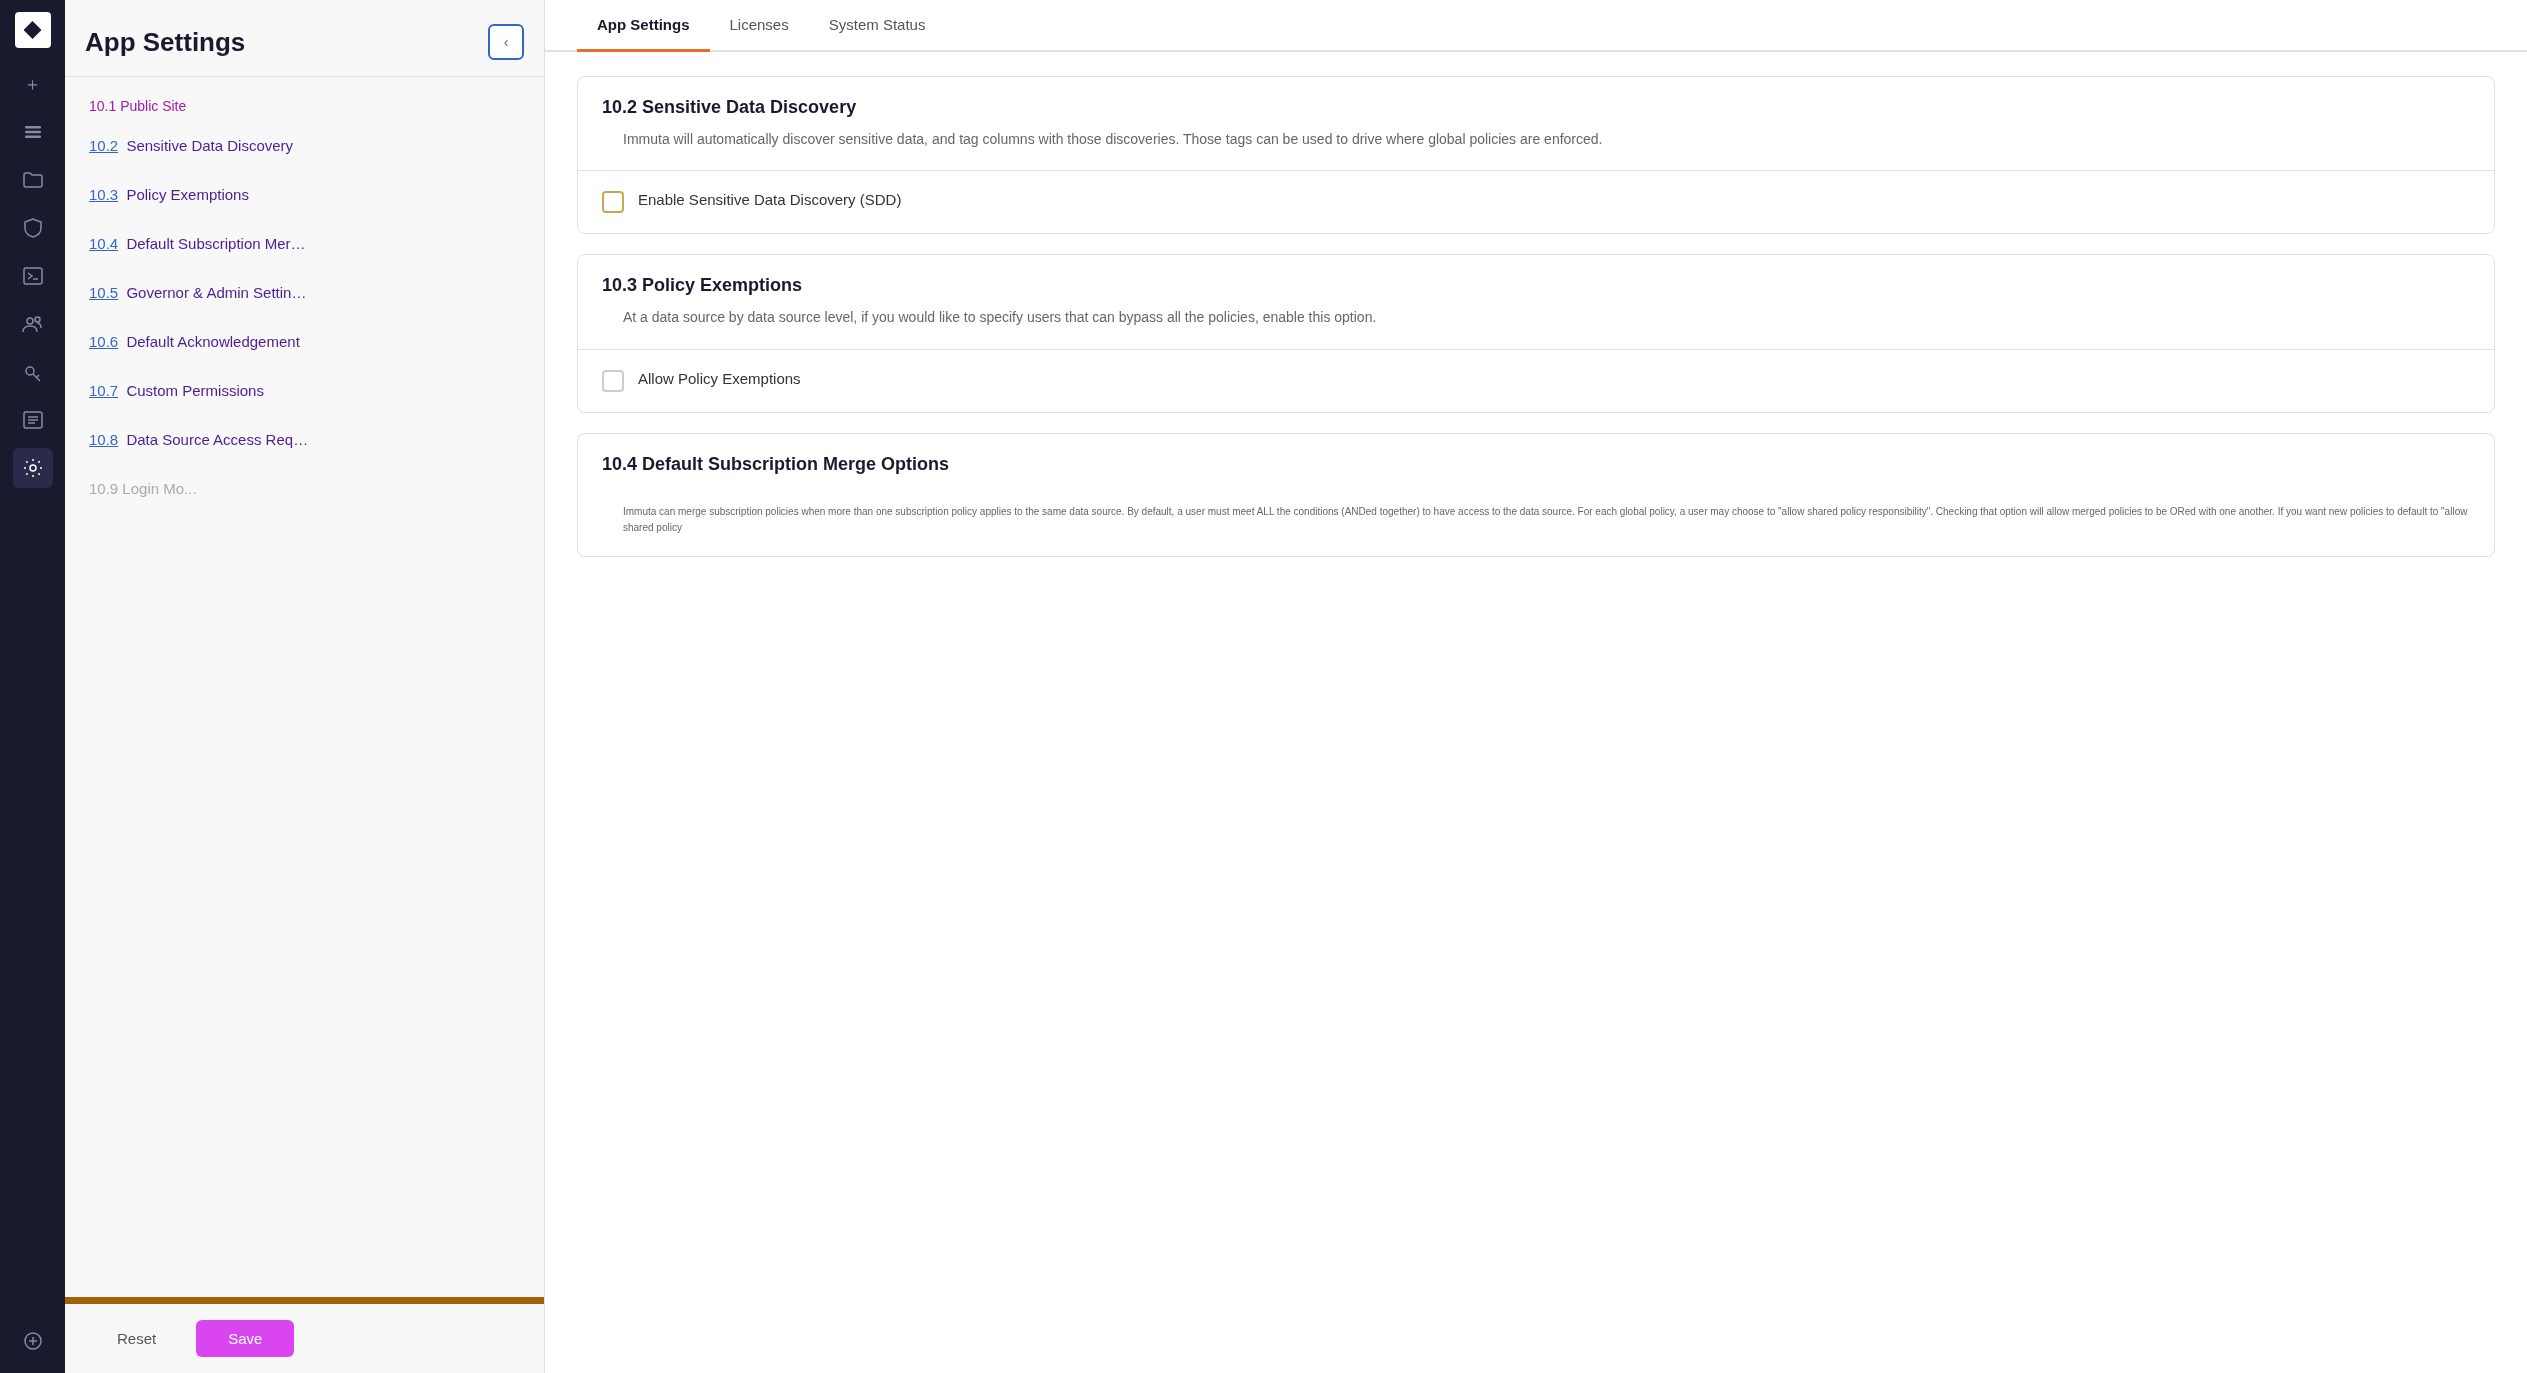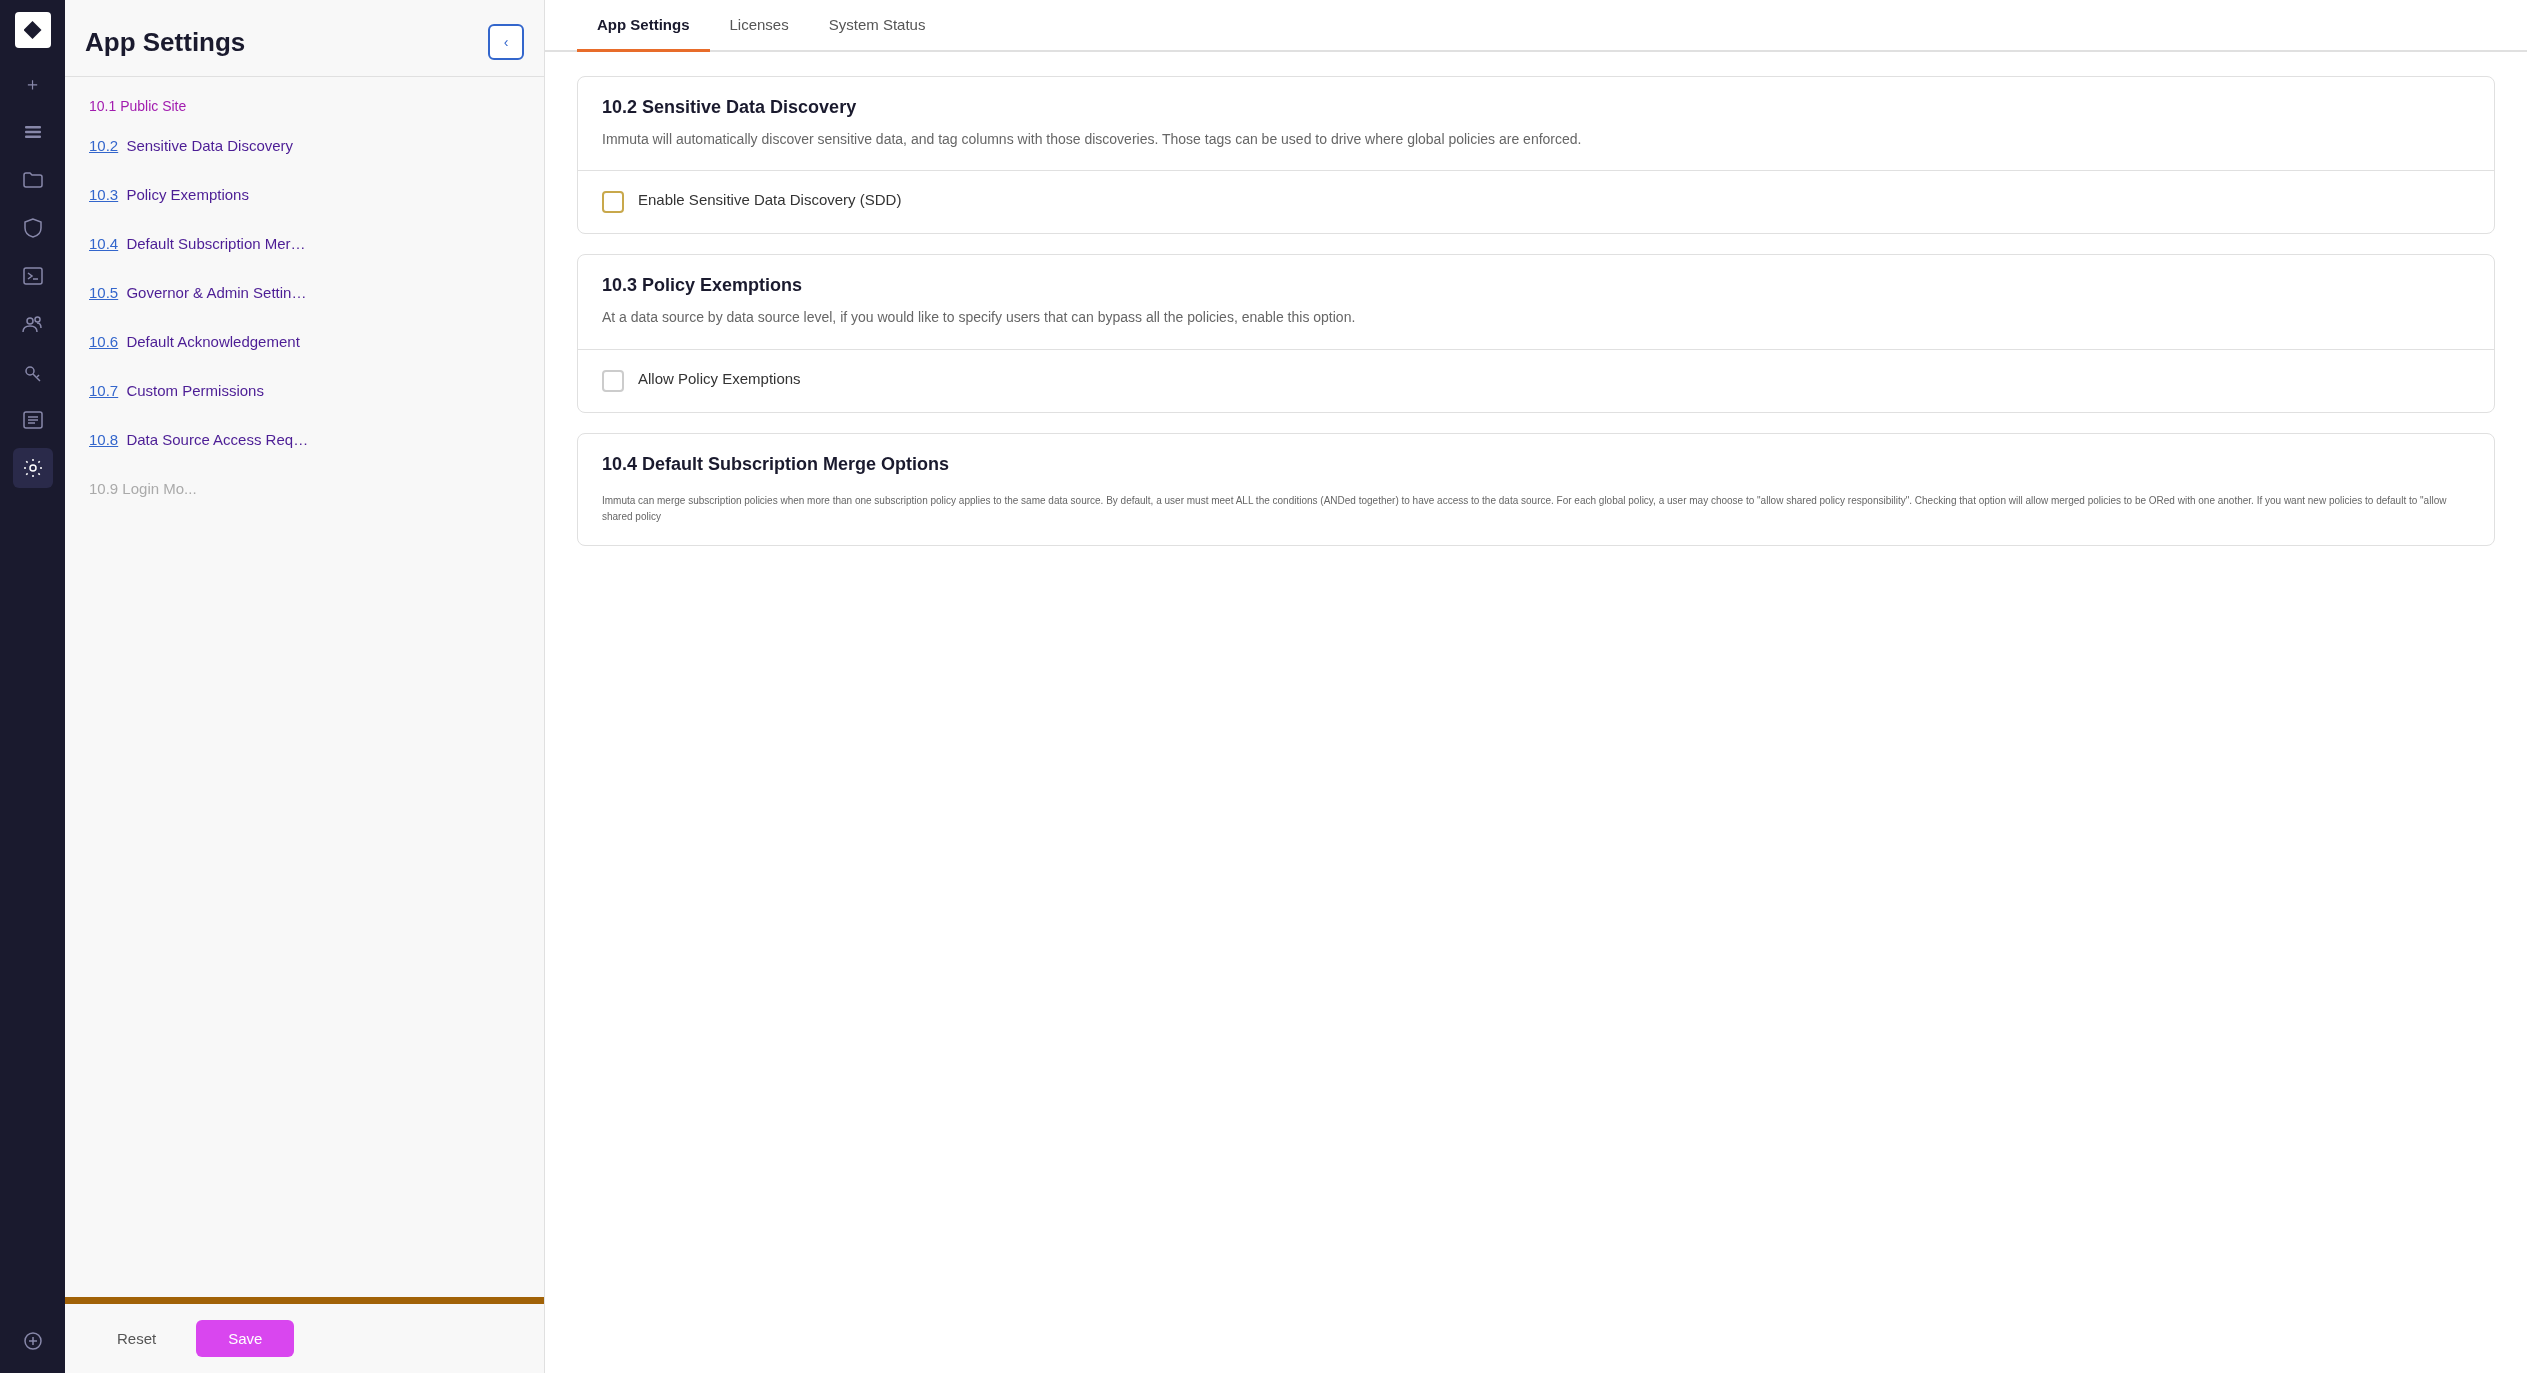--- a/index.html
+++ b/index.html
@@ -163,20 +163,21 @@
     .section-title {
       font-size: 18px;
       font-weight: 600;
       color: #1a1a2e;
       margin-bottom: 10px;
     }
     .section-desc {
       font-size: 14px;
       color: #666;
       line-height: 1.6;
+      margin-left: 21px;
     }
     .section-control {
       padding: 20px 24px;
       display: flex;
       align-items: flex-start;
       gap: 14px;
     }
     .checkbox-wrapper {
       width: 22px; height: 22px;
       border: 2px solid #c8a84b;
@@ -190,21 +191,21 @@
       border: 2px solid #ccc;
     }
     .checkbox-label {
       font-size: 15px;
       color: #333;
     }
     .section-title-only {
       padding: 20px 24px;
     }
     .section-title-only .section-title {
-      margin-bottom: 18px;
+      margin-bottom: 29px;
     }
     .section-title-only .section-desc {
       font-size: 10px;
       color: #666;
       line-height: 1.6;
     }
   </style>
 </head>
 <body>
 

